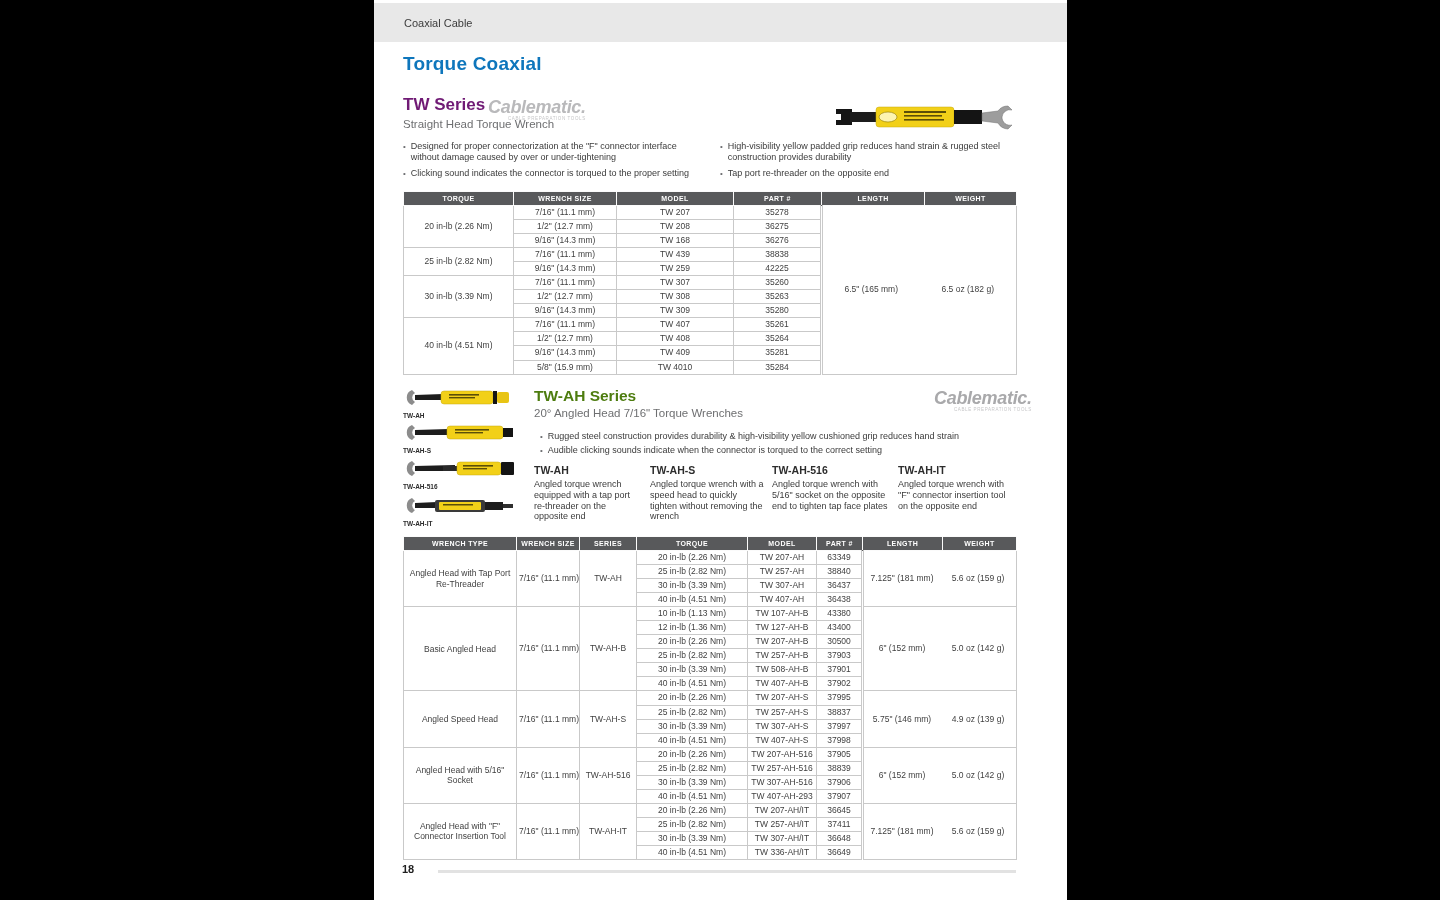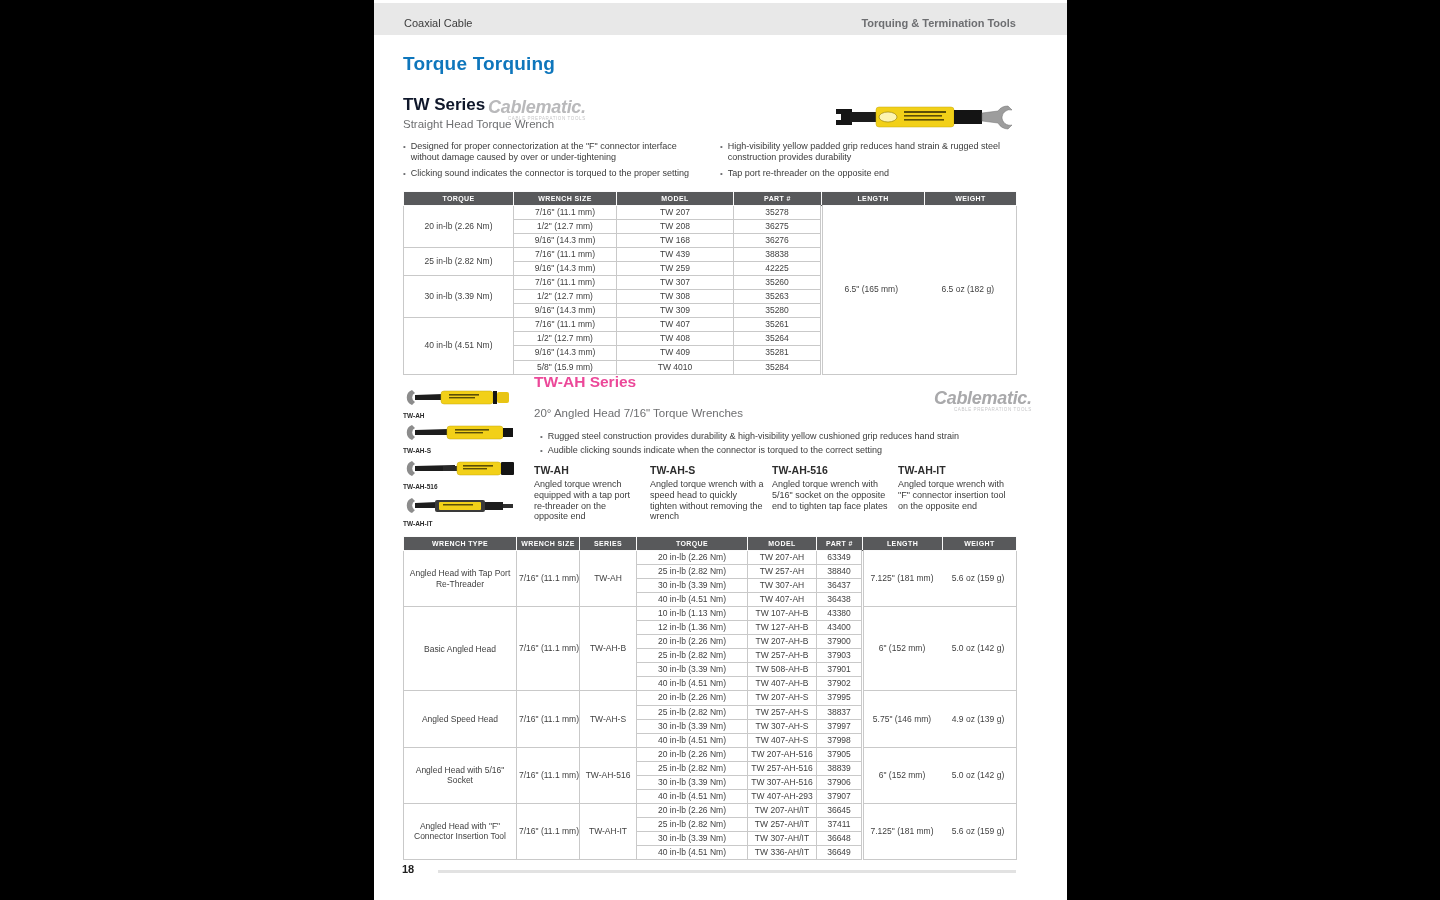--- a/index.html
+++ b/index.html
@@ -2,29 +2,29 @@
 <html><head>
 <meta charset="utf-8">
 <style>
   html,body{margin:0;padding:0;}
   body{background:#000;width:1440px;height:900px;overflow:hidden;
        font-family:"Liberation Sans", sans-serif;}
   .stage{position:relative;width:1440px;height:900px;background:#000;}
   .page{position:absolute;left:374px;top:0;width:693px;height:900px;background:#ffffff;}
 
   
-  .band{position:absolute;left:0;top:3px;width:693px;height:32px;background:#e8e8e8;}
+  .band{position:absolute;left:0;top:3px;width:693px;height:39px;background:#e8e8e8;}
   .band-left{position:absolute;left:30px;top:0;line-height:40px;font-size:11px;color:#3c3c3c;}
   .band-right{position:absolute;right:51px;top:0;line-height:40px;font-size:11px;font-weight:bold;color:#6d6e71;}
 
   
   .page-title{position:absolute;left:29px;top:53px;font-size:19px;font-weight:bold;color:#0e76bc;letter-spacing:.2px;}
-  .sec1-title{position:absolute;left:29px;top:95px;font-size:17px;font-weight:bold;color:#0f172a;}
+  .sec1-title{position:absolute;left:29px;top:95px;font-size:17px;font-weight:bold;color:#701a75;}
   .sec1-sub{position:absolute;left:29px;top:118px;font-size:11.5px;color:#6e6f71;}
-  .sec2-title{position:absolute;left:160px;top:373px;font-size:15.5px;font-weight:bold;color:#ec4899;}
+  .sec2-title{position:absolute;left:160px;top:387px;font-size:15.5px;font-weight:bold;color:#4d7c0f;}
   .sec2-sub{position:absolute;left:160px;top:407px;font-size:11.5px;color:#6e6f71;}
 
   
   .logo{line-height:1;}
   .logo1{position:absolute;left:114px;top:98px;}
   .logo2{position:absolute;left:560px;top:389px;}
   .logo-main{font-size:18px;font-weight:bold;font-style:italic;color:#b9b9bb;letter-spacing:-.3px;}
   .logo2 .logo-main{color:#a9a9ab;}
   .logo-sub{font-size:4.5px;color:#c6c6c8;letter-spacing:.6px;text-align:right;margin-top:1px;}
 
@@ -71,24 +71,23 @@
   .footline{position:absolute;left:64px;top:870px;width:578px;height:3px;background:#e2e2e2;}
 </style>
 </head>
 <body>
 
 <div class="stage">
   <div class="page">
 
     <div class="band">
       <div class="band-left">Coaxial Cable</div>
-      <div class="band-right">Torquing &amp; Termination Tools</div>
-    </div>
-
-    <div class="page-title">Torque Torquing</div>
+    </div>
+
+    <div class="page-title">Torque Coaxial</div>
 
     <div class="sec1-title">TW Series</div>
     <div class="logo logo1">
       <div class="logo-main">Cablematic.</div>
       <div class="logo-sub">CABLE PREPARATION TOOLS</div>
     </div>
     <div class="sec1-sub">Straight Head Torque Wrench</div>
 
     <div class="photo1">
       <svg width="182" height="44" viewBox="0 0 182 44">
@@ -374,21 +373,21 @@
             </td>
           </tr>
           <tr>
             <td>12 in-lb (1.36 Nm)</td>
             <td>TW 127-AH-B</td>
             <td>43400</td>
           </tr>
           <tr>
             <td>20 in-lb (2.26 Nm)</td>
             <td>TW 207-AH-B</td>
-            <td>37900</td>
+            <td>30500</td>
           </tr>
           <tr>
             <td>25 in-lb (2.82 Nm)</td>
             <td>TW 257-AH-B</td>
             <td>37903</td>
           </tr>
           <tr>
             <td>30 in-lb (3.39 Nm)</td>
             <td>TW 508-AH-B</td>
             <td>37901</td>

